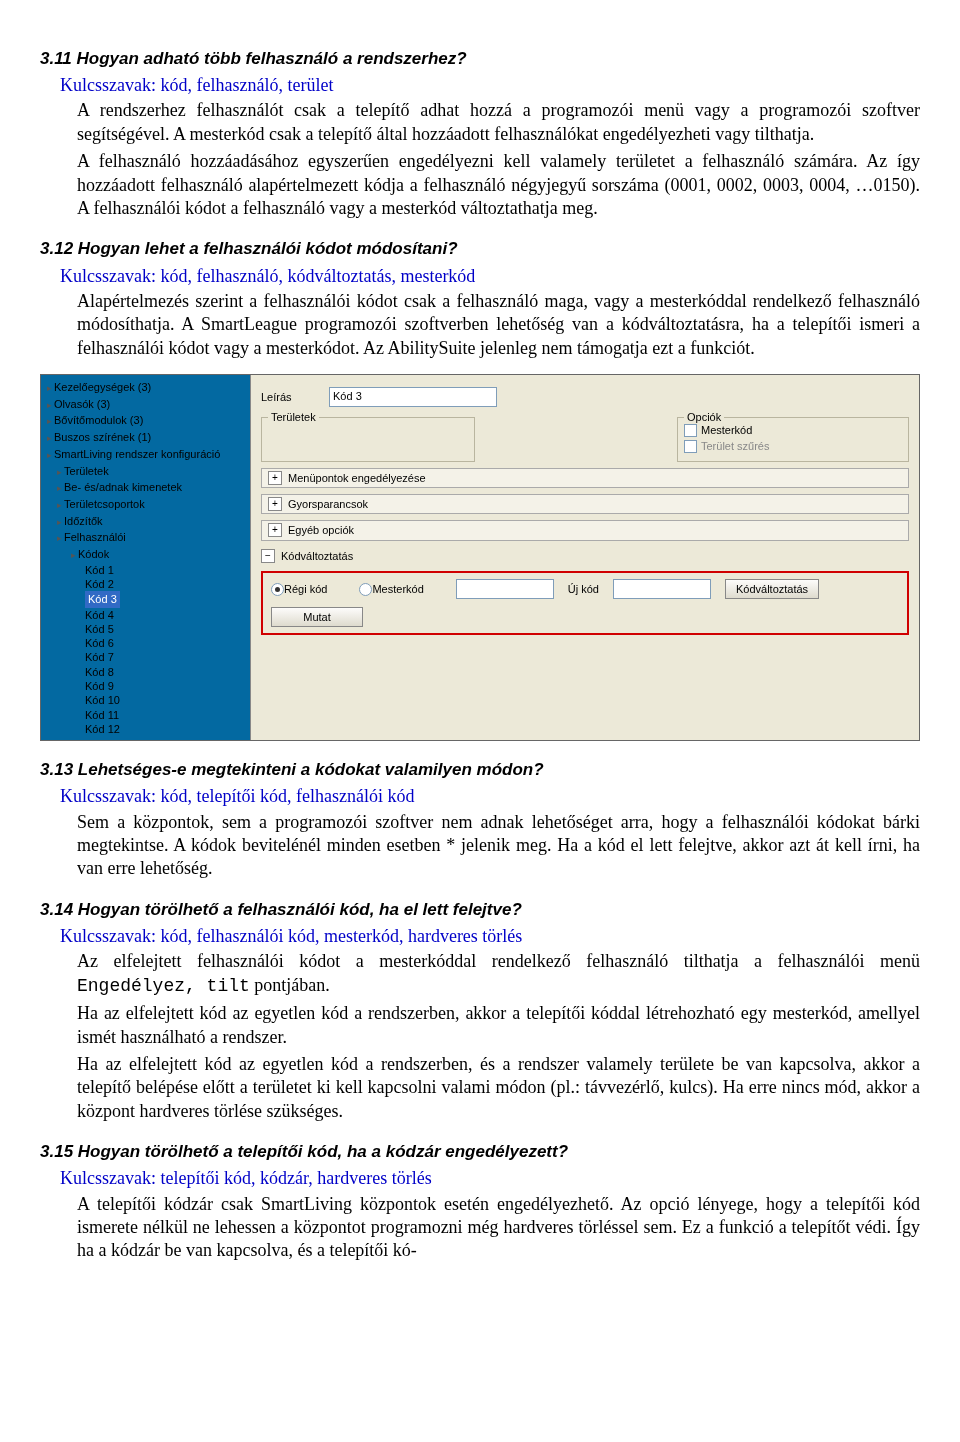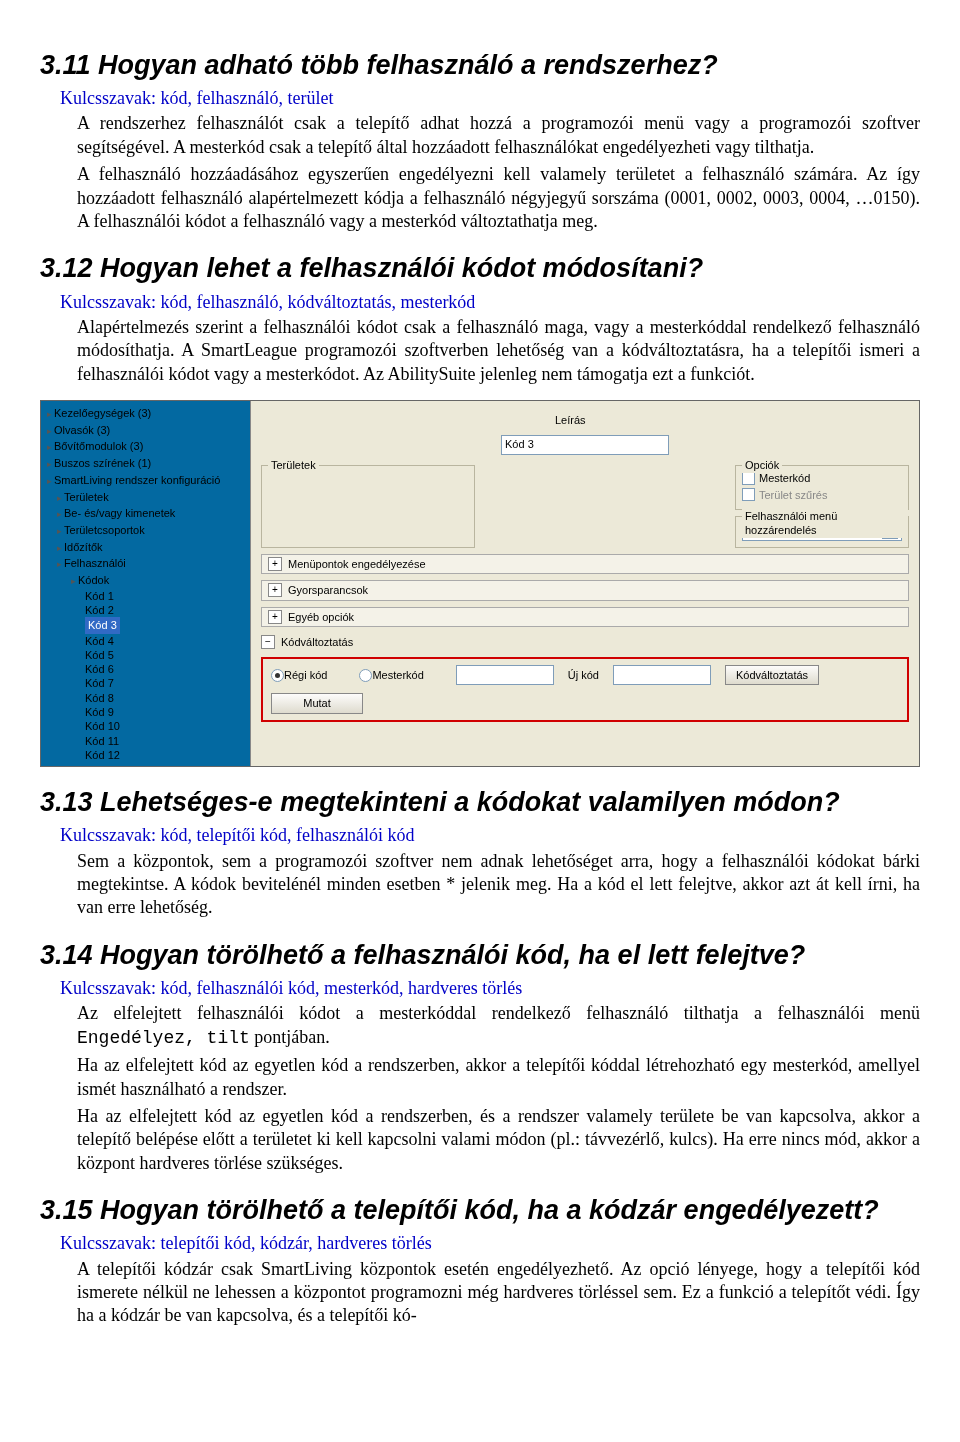--- a/index.html
+++ b/index.html
@@ -10,21 +10,21 @@
     margin: 0;
     padding: 30px 40px;
     width: 960px;
     box-sizing: border-box;
     line-height: 1.3;
   }
   h2 {
     font-family: Arial, Helvetica, sans-serif;
     font-weight: bold;
     font-style: italic;
-    font-size: 27px;
+    font-size: 17px;
     margin: 18px 0 4px 0;
   }
   .kulcs {
     color: #0000c8;
     margin-left: 20px;
     margin-bottom: 2px;
   }
   .body-text {
     margin-left: 37px;
     text-align: justify;
@@ -74,21 +74,21 @@
   .tree-sub { padding-left: 14px; }
   .tree-sub-sub { padding-left: 28px; }
   .tree-sel { background: #316ac5; color: #fff; padding: 1px 3px; display: inline-block; }
   .panel {
     flex: 1;
     padding: 8px 10px;
     display: flex;
     flex-direction: column;
     gap: 6px;
   }
-  .row { display: flex; align-items: center; gap: 8px; margin: 4px 0; flex-direction: column; }
+  .row { display: flex; align-items: center; gap: 8px; margin: 4px 0; }
   .lbl { width: 60px; }
   .txt {
     background: #fff;
     border: 1px solid #7f9db9;
     height: 16px;
     width: 160px;
     padding: 1px 3px;
   }
   .cols { display: flex; gap: 8px; }
   .fieldset {
@@ -172,21 +172,21 @@
 
 <div class="app-shot">
   <div class="app-body">
     <div class="tree">
       <div class="tree-item">Kezelőegységek (3)</div>
       <div class="tree-item">Olvasók (3)</div>
       <div class="tree-item">Bővítőmodulok (3)</div>
       <div class="tree-item">Buszos szírének (1)</div>
       <div class="tree-item">SmartLiving rendszer konfiguráció</div>
       <div class="tree-item tree-sub">Területek</div>
-      <div class="tree-item tree-sub">Be- és/vagy kimenetek</div>
+      <div class="tree-item tree-sub">Be- és/adnak kimenetek</div>
       <div class="tree-item tree-sub">Területcsoportok</div>
       <div class="tree-item tree-sub">Időzítők</div>
       <div class="tree-item tree-sub">Felhasználói</div>
       <div class="tree-item tree-sub-sub">Kódok</div>
       <div class="tree-sub-sub" style="padding-left:42px">
         <div>Kód 1</div>
         <div>Kód 2</div>
         <div><span class="tree-sel">Kód 3</span></div>
         <div>Kód 4</div>
         <div>Kód 5</div>
@@ -206,38 +206,31 @@
         <div class="txt">Kód 3</div>
       </div>
 
       <div class="cols">
         <div class="fieldset" style="width:200px">
           <span class="legend">Területek</span>
         </div>
 
         <div style="flex:1"></div>
 
-        <div style="width:174px;display:flex;flex-direction:column;gap:6px">
+        <div style="width:232px;display:flex;flex-direction:column;gap:6px">
           <div class="fieldset">
             <span class="legend">Opciók</span>
             <div class="chk">
                 <span class="box"></span>
                 <span>Mesterkód</span>
               </div>
             <div class="chk grey">
                 <span class="box"></span>
                 <span>Terület szűrés</span>
               </div>
-          </div>
-          <div class="fieldset">
-            <span class="legend">Felhasználói menü hozzárendelés</span>
-            <div class="select">
-              <span>Alapvető felhasználói menü</span>
-              <span class="arrow">▼</span>
-            </div>
           </div>
         </div>
       </div>
 
       <div class="expander">
           <span class="plus">+</span>
           <span>Menüpontok engedélyezése</span>
         </div>
       <div class="expander">
           <span class="plus">+</span>

